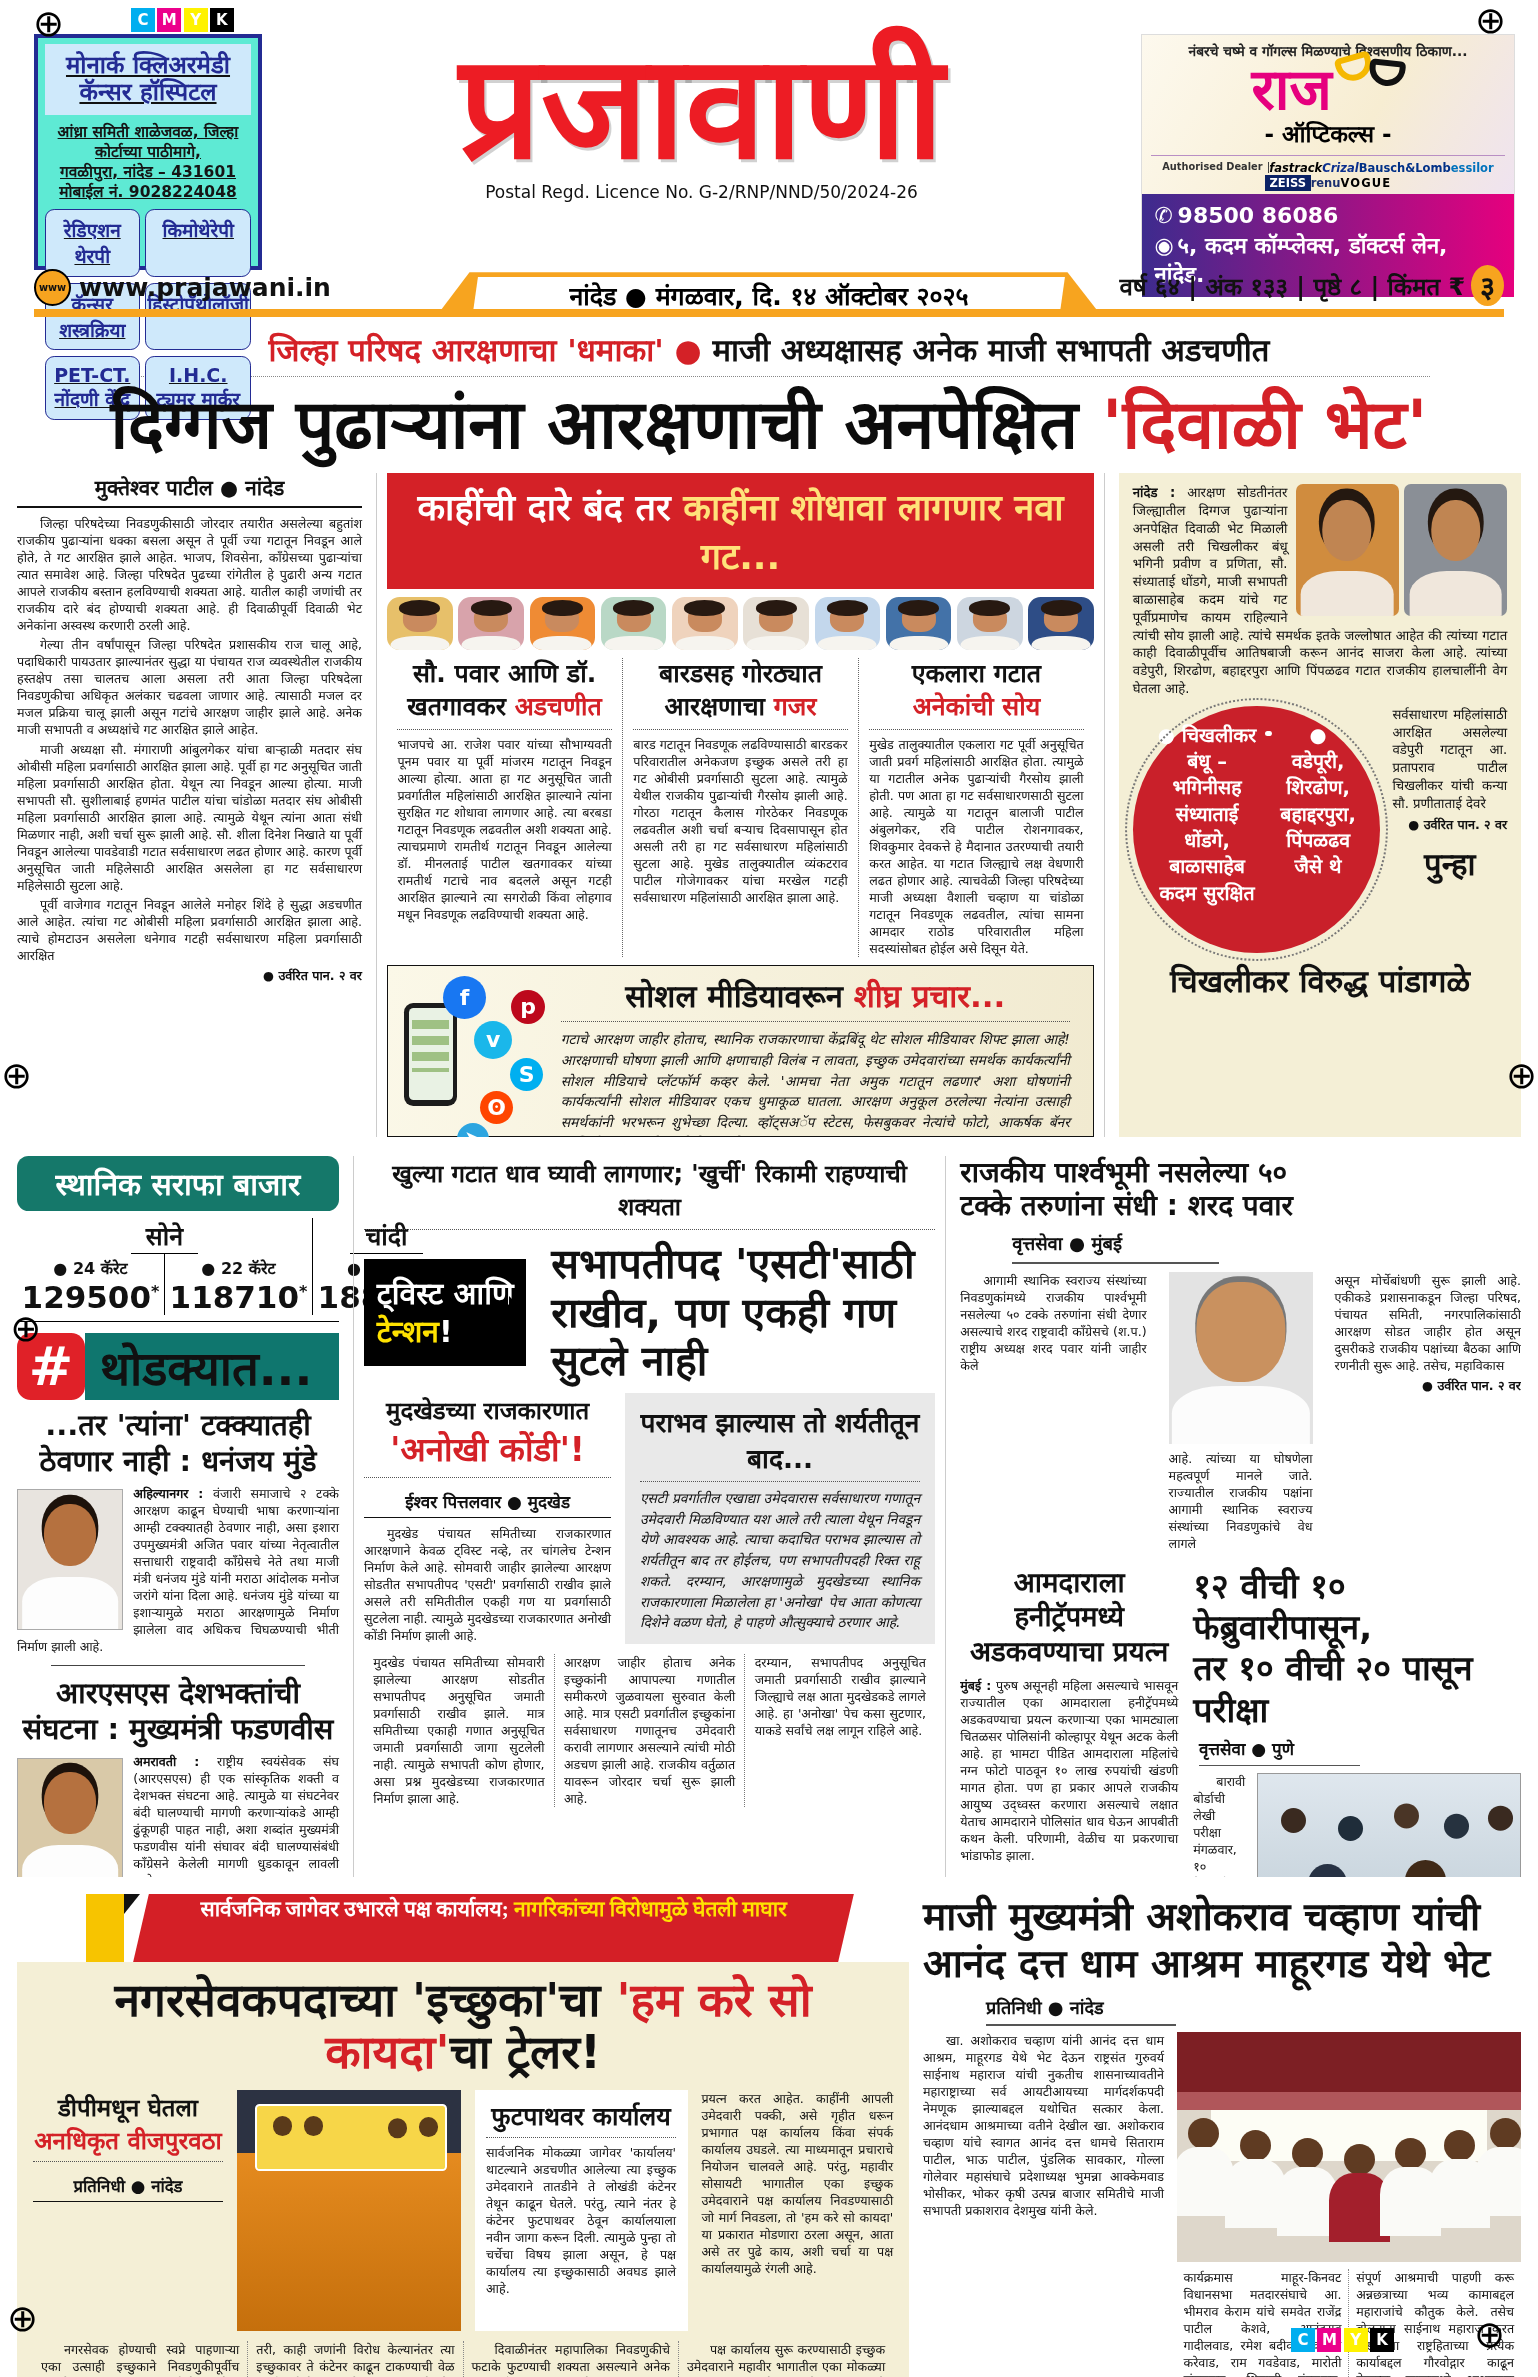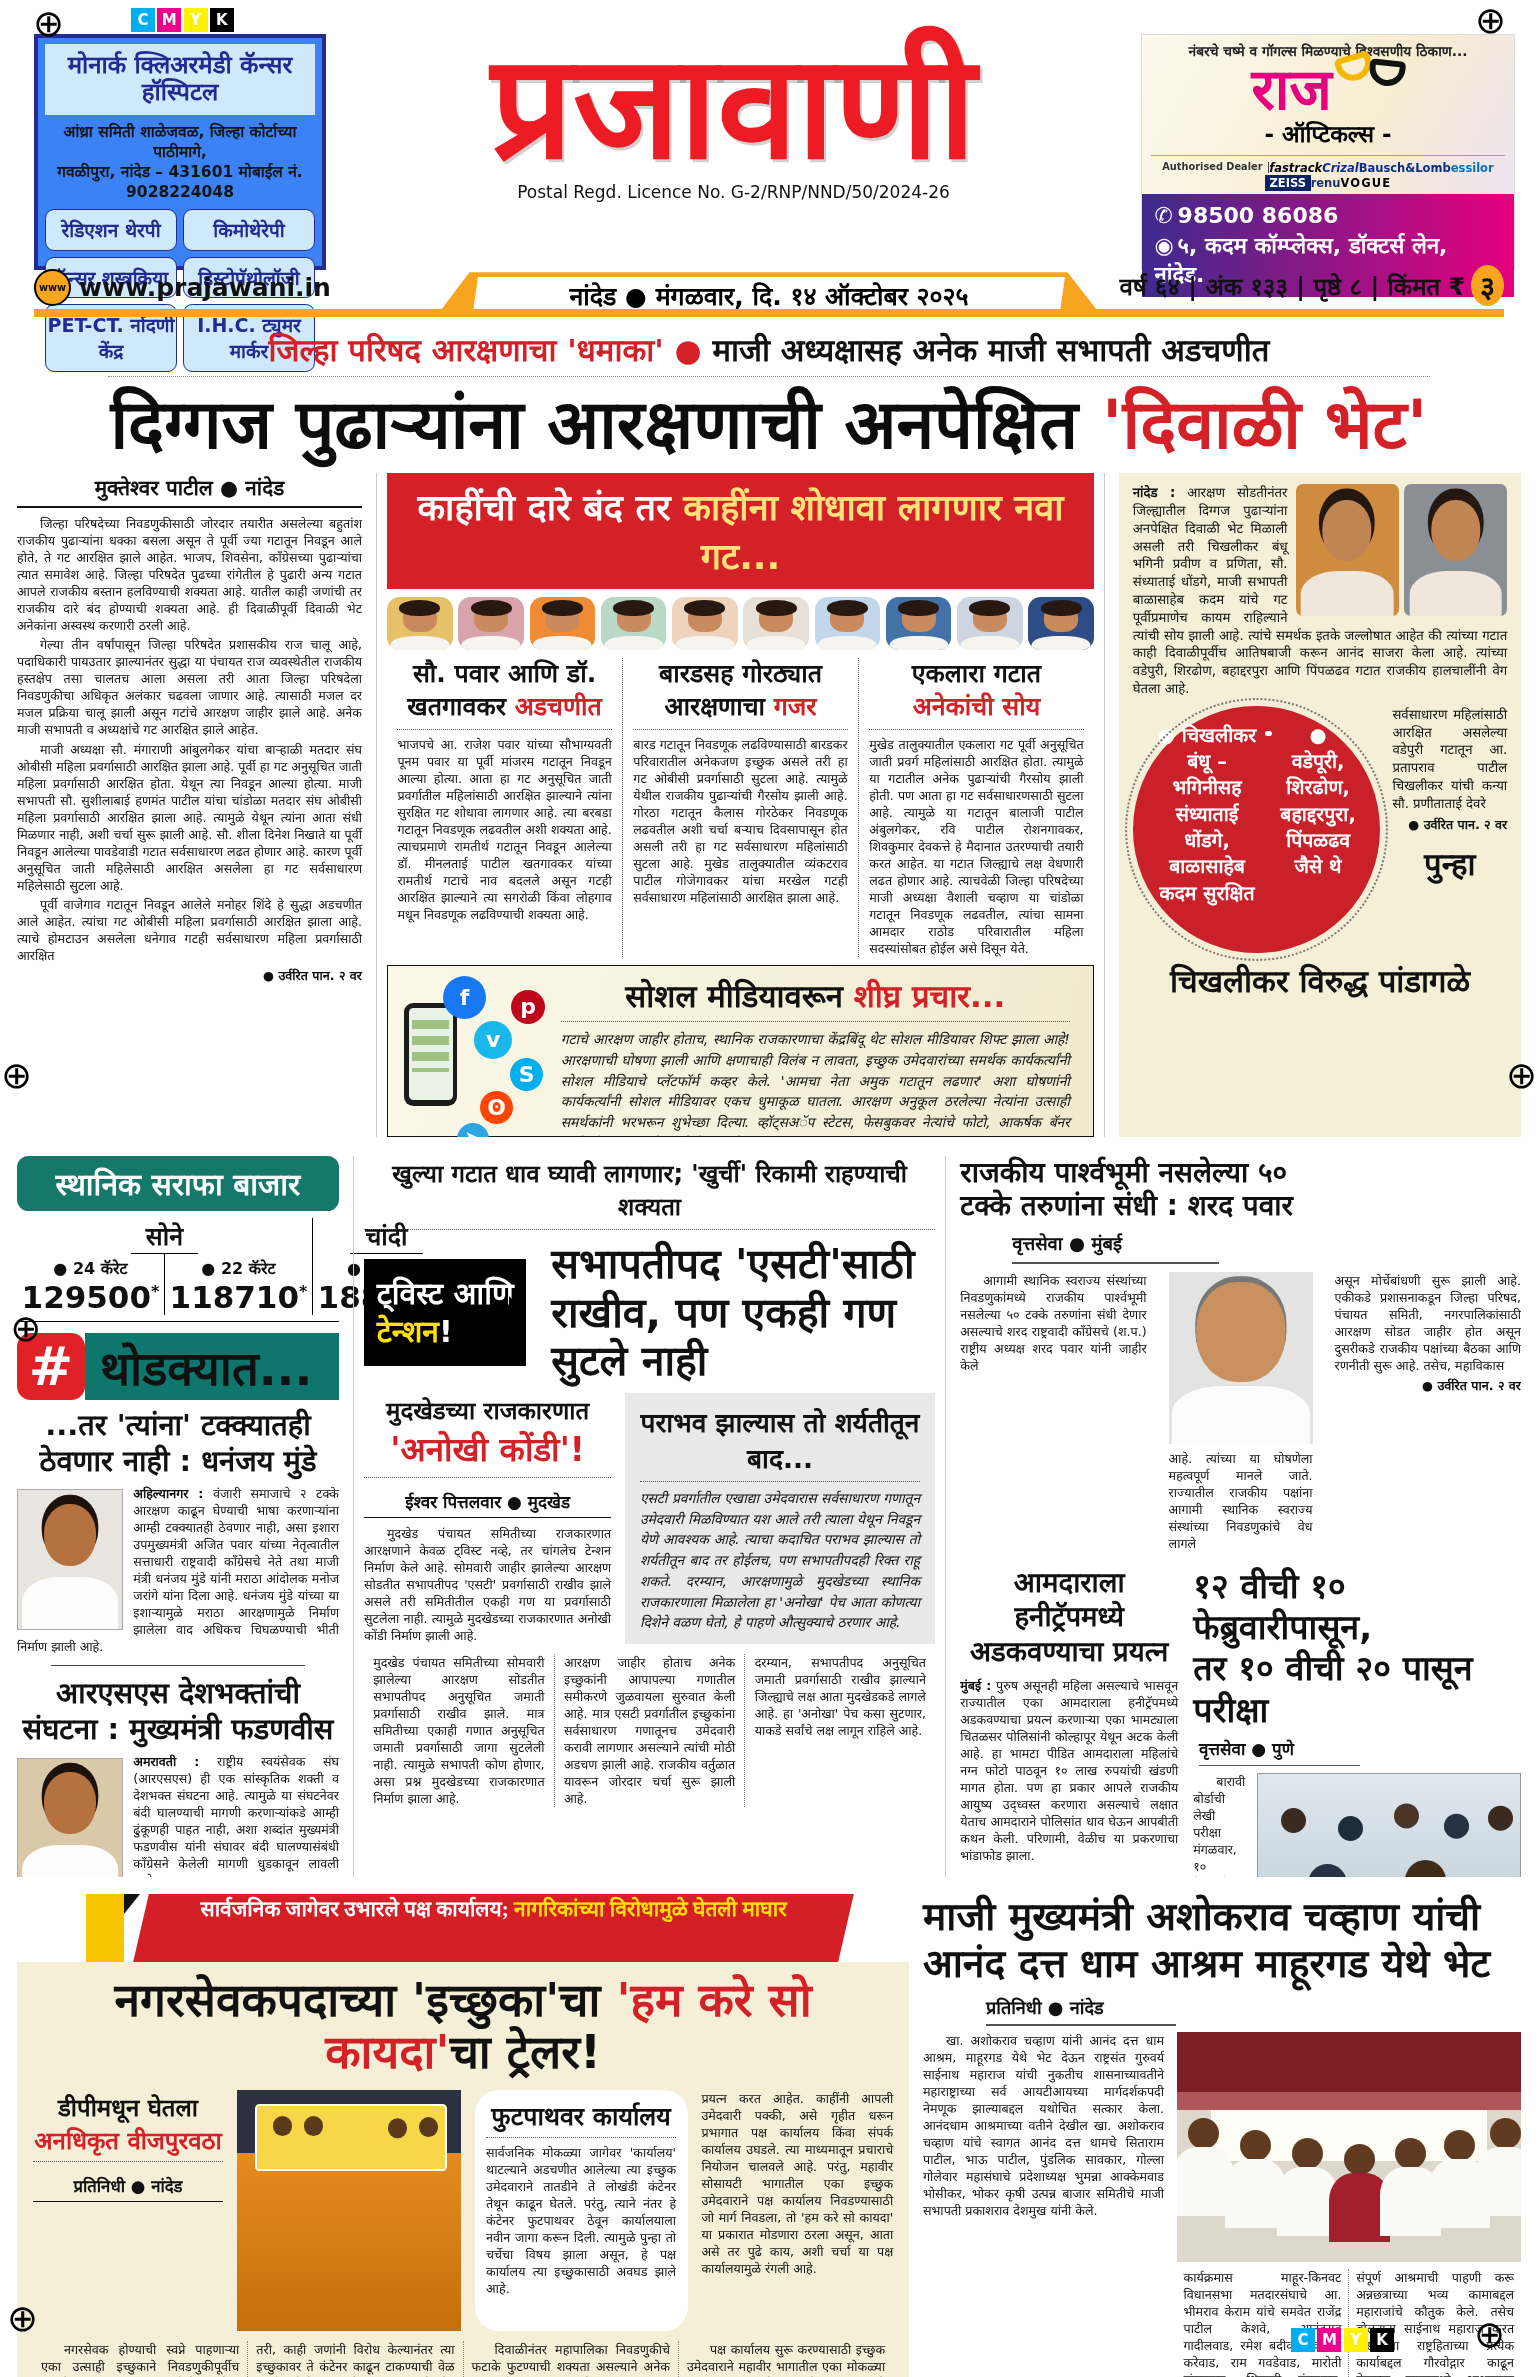--- a/index.html
+++ b/index.html
@@ -7,21 +7,21 @@
   body { width:1538px; font-family:"DejaVu Sans", sans-serif; color:#111; }
   .page { position:relative; width:1538px; height:2377px; background:#fff; overflow:hidden; }
   .reg { position:absolute; font-size:37px; line-height:1; color:#000; }
   .cmyk { position:absolute; display:flex; gap:2.3px; }
   .cmyk span { width:24px; height:24px; display:flex; align-items:center; justify-content:center;
                color:#fff; font-weight:bold; font-size:15px; font-family:"DejaVu Sans",sans-serif; }
   .cmyk .c{background:#00aeef;} .cmyk .m{background:#ec008c;} .cmyk .y{background:#fff200;color:#fff;} .cmyk .k{background:#000;}
 
   
   .header { display:flex; gap:16px; padding:34px 23px 0 34px; height:270px; }
-  .ad-h { width:292px; border:4px solid #232b93; background:#3b82f6; padding:5.7px 6.9px; }
+  .ad-h { width:228px; border:4px solid #232b93; background:#5eead4; padding:5.7px 6.9px;text-decoration:underline; }
   .ad-h .t { background:#cfe9fb; color:#232b93; font-weight:bold; font-size:24px; text-align:center; padding:8px 2.3px; line-height:1.15; }
   .ad-h .a { color:#151515; font-weight:bold; font-size:15.5px; text-align:center; margin:6.9px 0; line-height:1.3; }
   .ad-h .g { display:grid; grid-template-columns:1fr 1fr; gap:5.7px; }
   .ad-h .s { background:#cfe9fb; border:1.7px solid #232b93; border-radius:9.2px; color:#232b93;
              font-weight:bold; font-size:19px; text-align:center; padding:6.9px 1.1px; }
   .mast { flex:1; text-align:center; }
   .mast .title { font-family:"DejaVu Serif", serif; font-weight:bold; font-size:144px; line-height:1.02;
                  color:#ed1c24; text-shadow:2.3px 2.9px 0 rgba(0,0,0,0.18); }
   .mast .postal { font-size:17px; color:#111; margin-top:1.1px; }
   .ad-o { width:374px; display:flex; flex-direction:column; border:0.6px solid #ddd; }
@@ -192,21 +192,21 @@
   .po-body { background:#f4efd6; padding:11.5px 16px; height:418px; overflow:hidden; }
   .po-body h2 { text-align:center; font-size:46px; line-height:1.15; margin-bottom:10.3px; }
   .po-r1 { display:flex; gap:13.8px; }
   .po-sub { width:190px; }
   .po-sub .l1 { text-align:center; font-size:24px; font-weight:bold; }
   .po-sub .l2 { text-align:center; font-size:24px; font-weight:bold; color:#d42127; padding-bottom:5.7px; border-bottom:1.7px dotted #555; }
   .po-sub .by { text-align:center; font-weight:bold; font-size:16.7px; margin:6.9px 0; padding:4.6px 0; border-bottom:1.7px solid #111; }
   .po-ph { width:224px; height:241px; background:linear-gradient(#2c3242 0 26%, #e58b1f 26%, #c56f0c); position:relative; overflow:hidden; }
   .po-ph::before { content:""; position:absolute; left:8%; top:6%; width:84%; height:26%; background:#f7d648; border:2.9px solid #fff; border-radius:4.6px; }
   .po-ph::after { content:""; position:absolute; left:16%; top:11%; width:19.5px; height:19.5px; border-radius:50%; background:#5a3a1a; box-shadow:31px 0 0 #5a3a1a, 115px 2.3px 0 #5a3a1a, 146px 1.1px 0 #5a3a1a; }
-  .po-fut { width:213px; background:#fff; padding:8px 11.5px;border-radius:24px; }
+  .po-fut { width:213px; background:#fff; padding:8px 11.5px; }
   .po-fut h4 { text-align:center; font-size:25px; padding-bottom:5.7px; margin-bottom:5.7px; border-bottom:1.1px dotted #555; }
   .po-c4 { flex:1; }
   .po-r2 { display:flex; margin-top:10.3px; }
   .po-r2 div { flex:1; padding:0 8px; }
   .po-r2 div + div { border-left:1.1px dotted #888; }
 
   .bot-right { width:598px; }
   .bot-right h2 { font-size:39px; line-height:1.2; }
   .bot-right .by { font-weight:bold; font-size:18px; margin:6.9px 0 5.7px 63px; width:190px; border-bottom:2.3px solid #555; padding-bottom:5.7px; }
   .ash-row { display:flex; gap:12.6px; }

